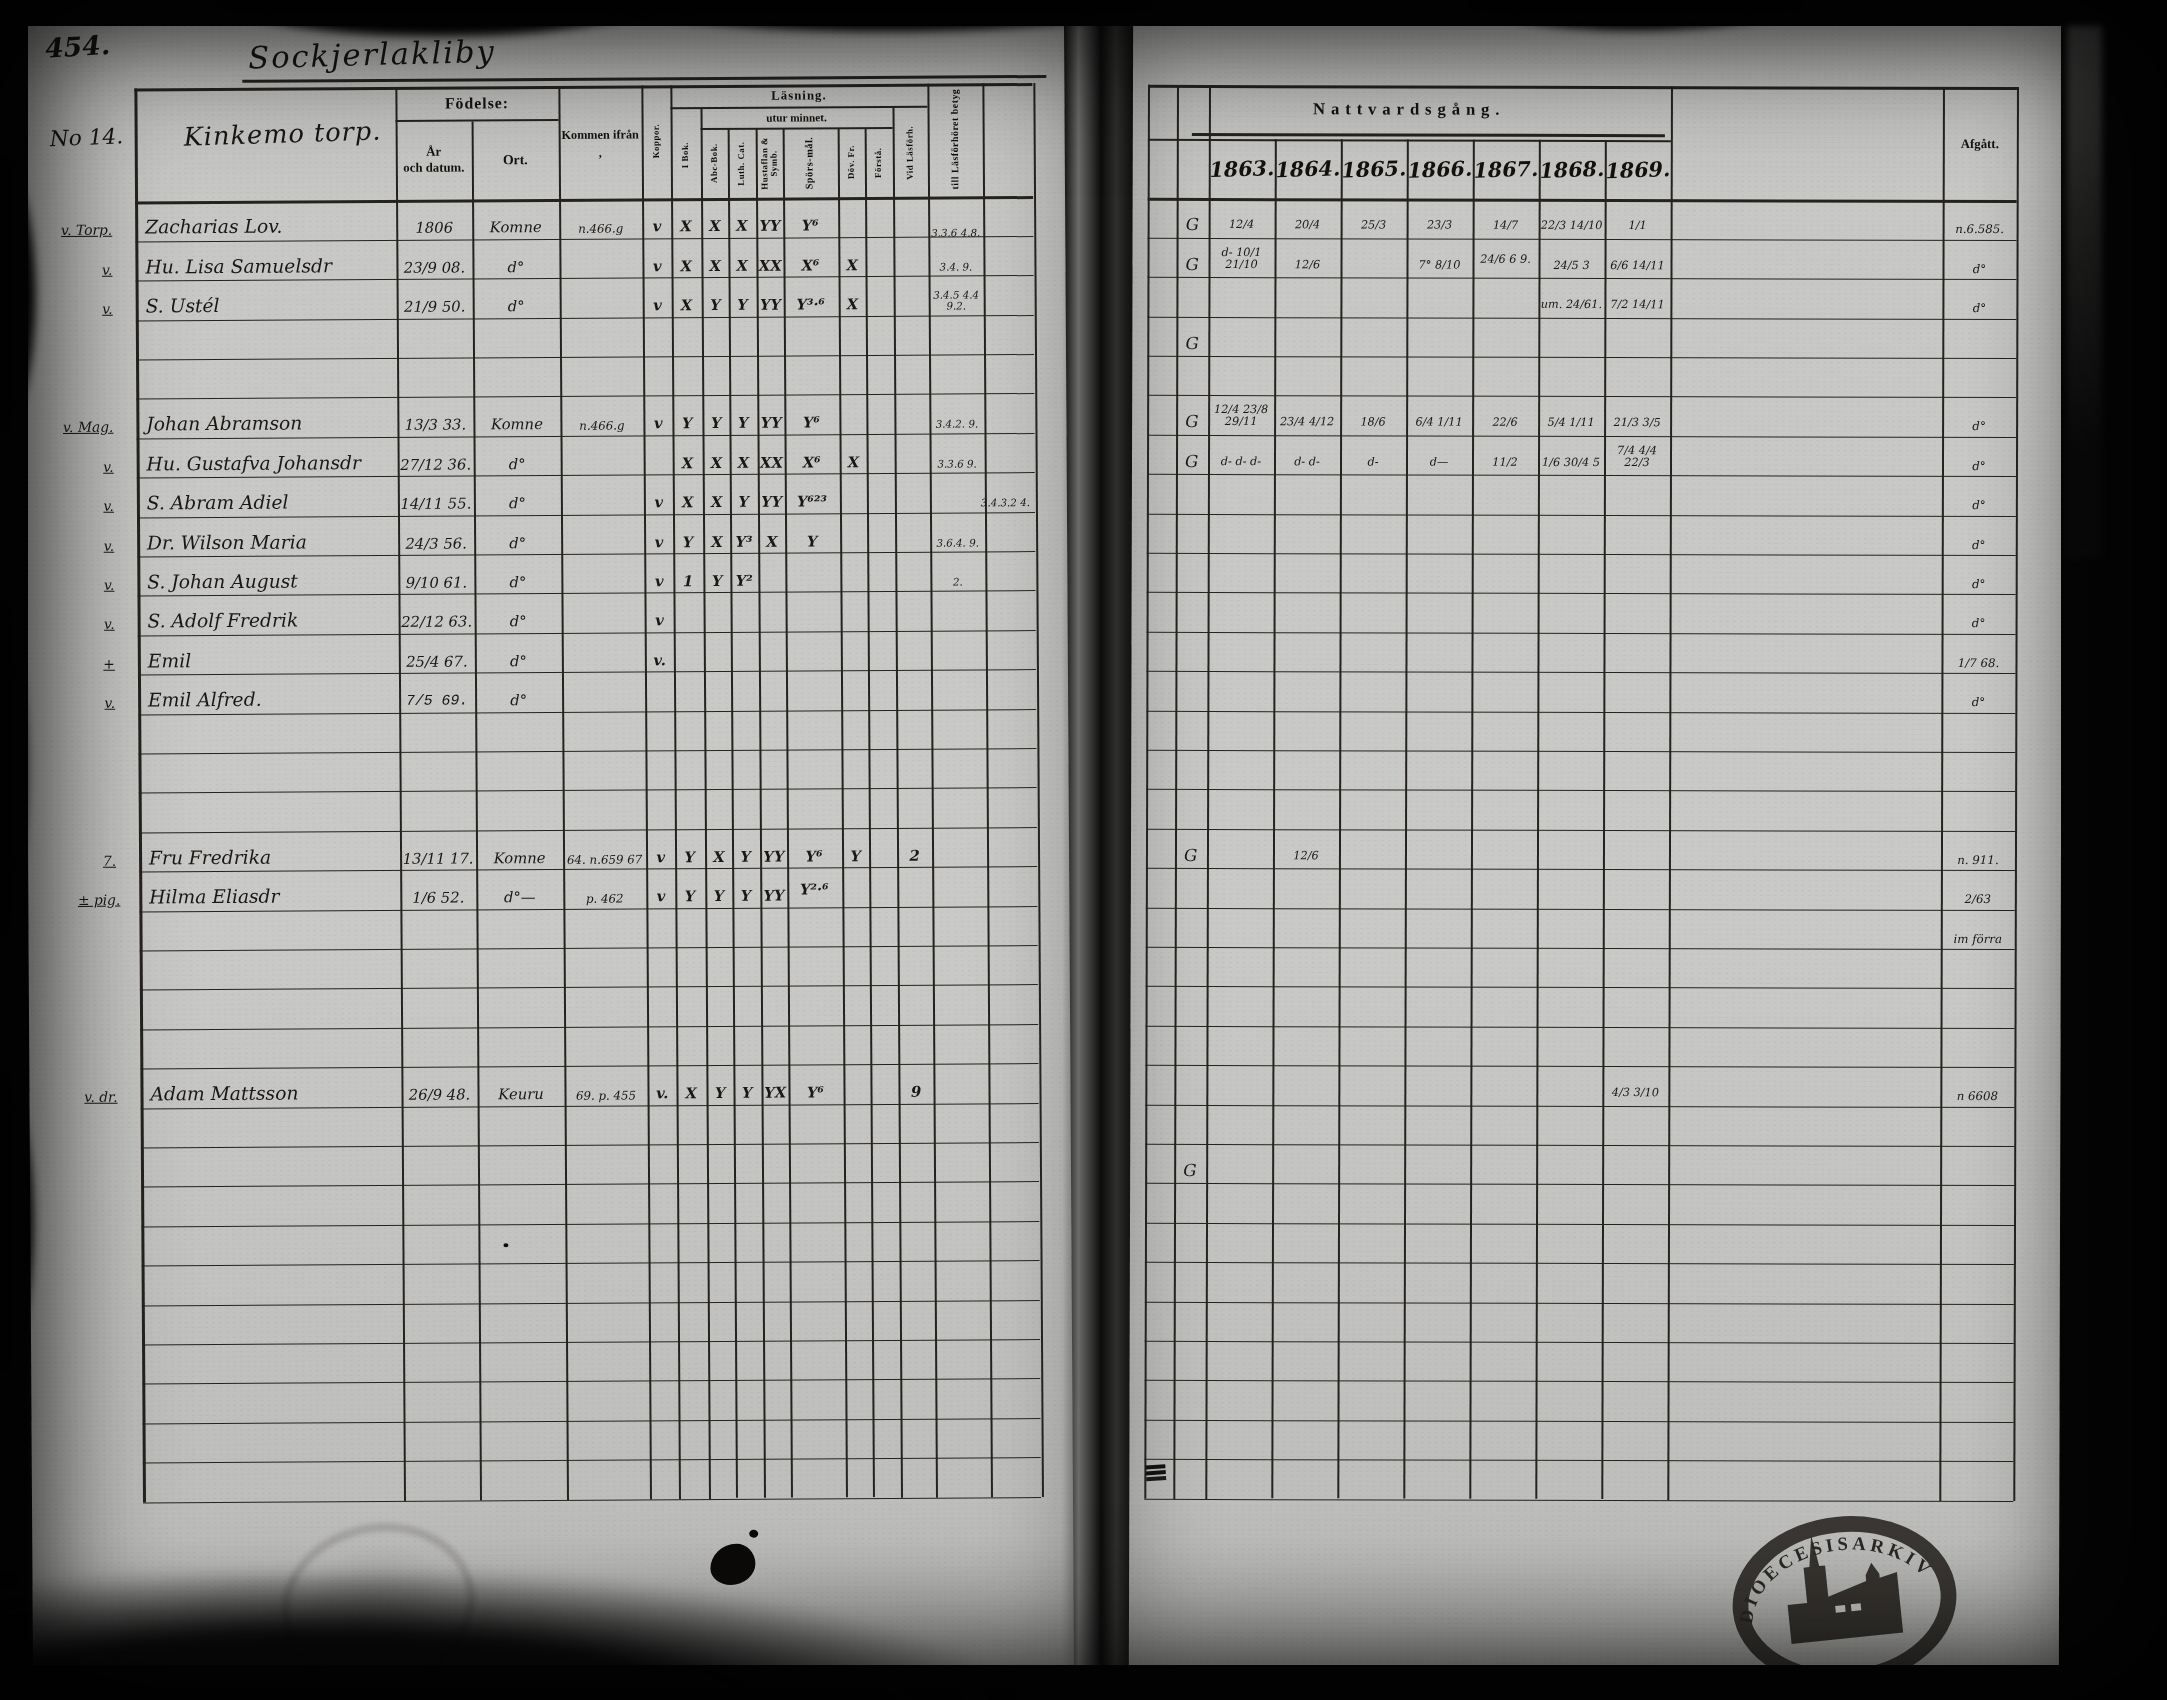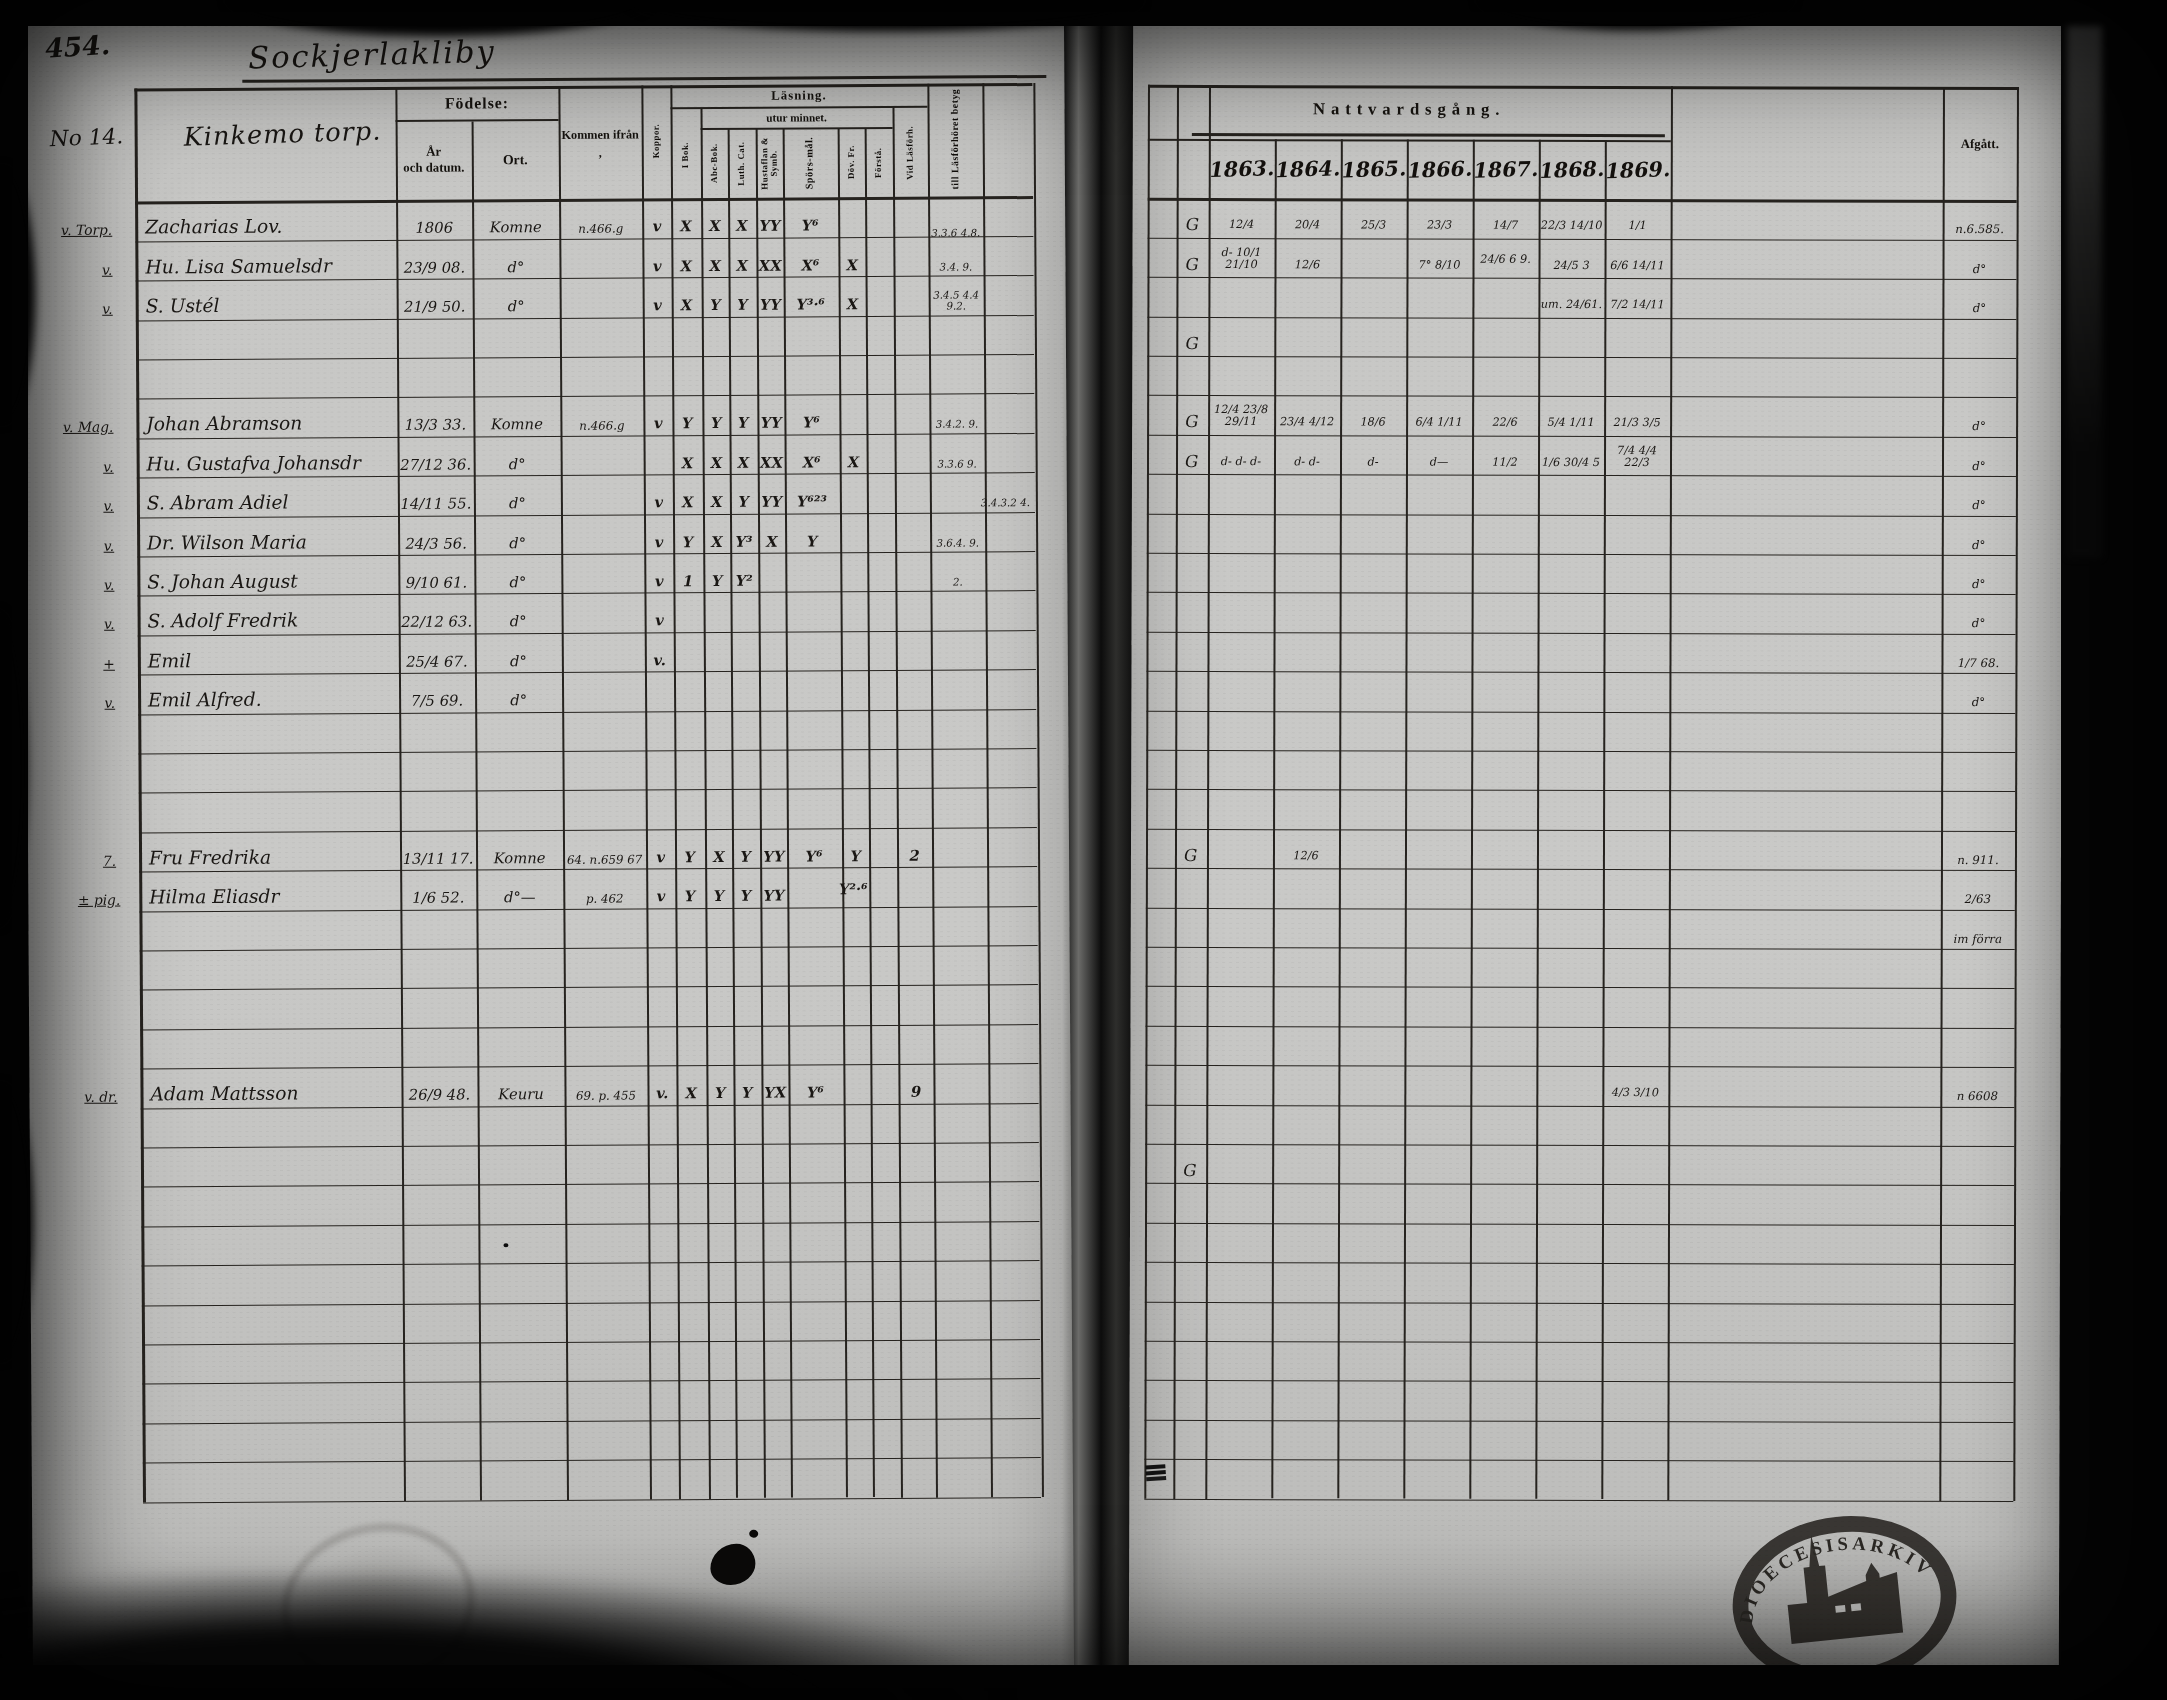--- a/index.html
+++ b/index.html
@@ -261,21 +261,21 @@
         <div class="cell c-birth" style="left: 372px; top: 571px; width: 76px; height: 39px;">22/12 63.</div>
         <div class="cell c-ort" style="left: 448px; top: 571px; width: 87px; height: 39px;">d°</div>
         <div class="cell c-mark" style="left: 618px; top: 571px; width: 29.6px; height: 39px;">v</div>
         <div class="cell c-margin" style="left: 0px; top: 611px; width: 111px; height: 39px;">+</div>
         <div class="cell c-name" style="left: 111px; top: 611px; width: 261px; height: 39px;">Emil</div>
         <div class="cell c-birth" style="left: 372px; top: 611px; width: 76px; height: 39px;">25/4 67.</div>
         <div class="cell c-ort" style="left: 448px; top: 611px; width: 87px; height: 39px;">d°</div>
         <div class="cell c-mark" style="left: 618px; top: 611px; width: 29.6px; height: 39px;">v.</div>
         <div class="cell c-margin" style="left: 0px; top: 650px; width: 111px; height: 39px;">v.</div>
         <div class="cell c-name" style="left: 111px; top: 650px; width: 261px; height: 39px;">Emil Alfred.</div>
-        <div class="cell c-birth" style="left: 372px; top: 650px; width: 76px; height: 39px;">7/5 69.</div>
+        <div class="cell c-birth" style="left: 372px; top: 650px; width: 76px; height: 39px; font-family: Liberation Mono, monospace;">7/5 69.</div>
         <div class="cell c-ort" style="left: 448px; top: 650px; width: 87px; height: 39px;">d°</div>
         <div class="cell c-margin" style="left: 0px; top: 808px; width: 111px; height: 39px;">7.</div>
         <div class="cell c-name" style="left: 111px; top: 808px; width: 261px; height: 39px;">Fru Fredrika</div>
         <div class="cell c-birth" style="left: 372px; top: 808px; width: 76px; height: 39px;">13/11 17.</div>
         <div class="cell c-ort" style="left: 448px; top: 808px; width: 87px; height: 39px;">Komne</div>
         <div class="cell c-kommen" style="left: 535px; top: 808px; width: 83px; height: 39px;">64. n.659 67</div>
         <div class="cell c-mark" style="left: 618px; top: 808px; width: 29.6px; height: 39px;">v</div>
         <div class="cell c-mark" style="left: 647px; top: 808px; width: 29.6px; height: 39px;">Y</div>
         <div class="cell c-mark" style="left: 677px; top: 808px; width: 27.6px; height: 39px;">X</div>
         <div class="cell c-mark" style="left: 704px; top: 808px; width: 27.6px; height: 39px;">Y</div>
@@ -286,21 +286,21 @@
         <div class="cell c-margin" style="left: 0px; top: 847px; width: 115px; height: 39px;">± pig.</div>
         <div class="cell c-name" style="left: 111px; top: 847px; width: 261px; height: 39px;">Hilma Eliasdr</div>
         <div class="cell c-birth" style="left: 372px; top: 847px; width: 76px; height: 39px;">1/6 52.</div>
         <div class="cell c-ort" style="left: 448px; top: 847px; width: 87px; height: 39px;">d°—</div>
         <div class="cell c-kommen" style="left: 535px; top: 847px; width: 83px; height: 39px;">p. 462</div>
         <div class="cell c-mark" style="left: 618px; top: 847px; width: 29.6px; height: 39px;">v</div>
         <div class="cell c-mark" style="left: 647px; top: 847px; width: 29.6px; height: 39px;">Y</div>
         <div class="cell c-mark" style="left: 677px; top: 847px; width: 27.6px; height: 39px;">Y</div>
         <div class="cell c-mark" style="left: 704px; top: 847px; width: 27.6px; height: 39px;">Y</div>
         <div class="cell c-mark" style="left: 732px; top: 847px; width: 27.6px; height: 39px;">YY</div>
-        <div class="cell c-mark" style="left: 798px; top: 847px; width: 54px; height: 33px;">Y²·⁶</div>
+        <div class="cell c-mark" style="left: 759px; top: 847px; width: 54px; height: 33px;">Y²·⁶</div>
         <div class="cell c-margin" style="left: 0px; top: 1044px; width: 111px; height: 39px;">v. dr.</div>
         <div class="cell c-name" style="left: 111px; top: 1044px; width: 261px; height: 39px;">Adam Mattsson</div>
         <div class="cell c-birth" style="left: 372px; top: 1044px; width: 76px; height: 39px;">26/9 48.</div>
         <div class="cell c-ort" style="left: 448px; top: 1044px; width: 87px; height: 39px;">Keuru</div>
         <div class="cell c-kommen" style="left: 535px; top: 1044px; width: 83px; height: 39px;">69. p. 455</div>
         <div class="cell c-mark" style="left: 618px; top: 1044px; width: 29.6px; height: 39px;">v.</div>
         <div class="cell c-mark" style="left: 647px; top: 1044px; width: 29.6px; height: 39px;">X</div>
         <div class="cell c-mark" style="left: 677px; top: 1044px; width: 27.6px; height: 39px;">Y</div>
         <div class="cell c-mark" style="left: 704px; top: 1044px; width: 27.6px; height: 39px;">Y</div>
         <div class="cell c-mark" style="left: 732px; top: 1044px; width: 27.6px; height: 39px;">YX</div>

